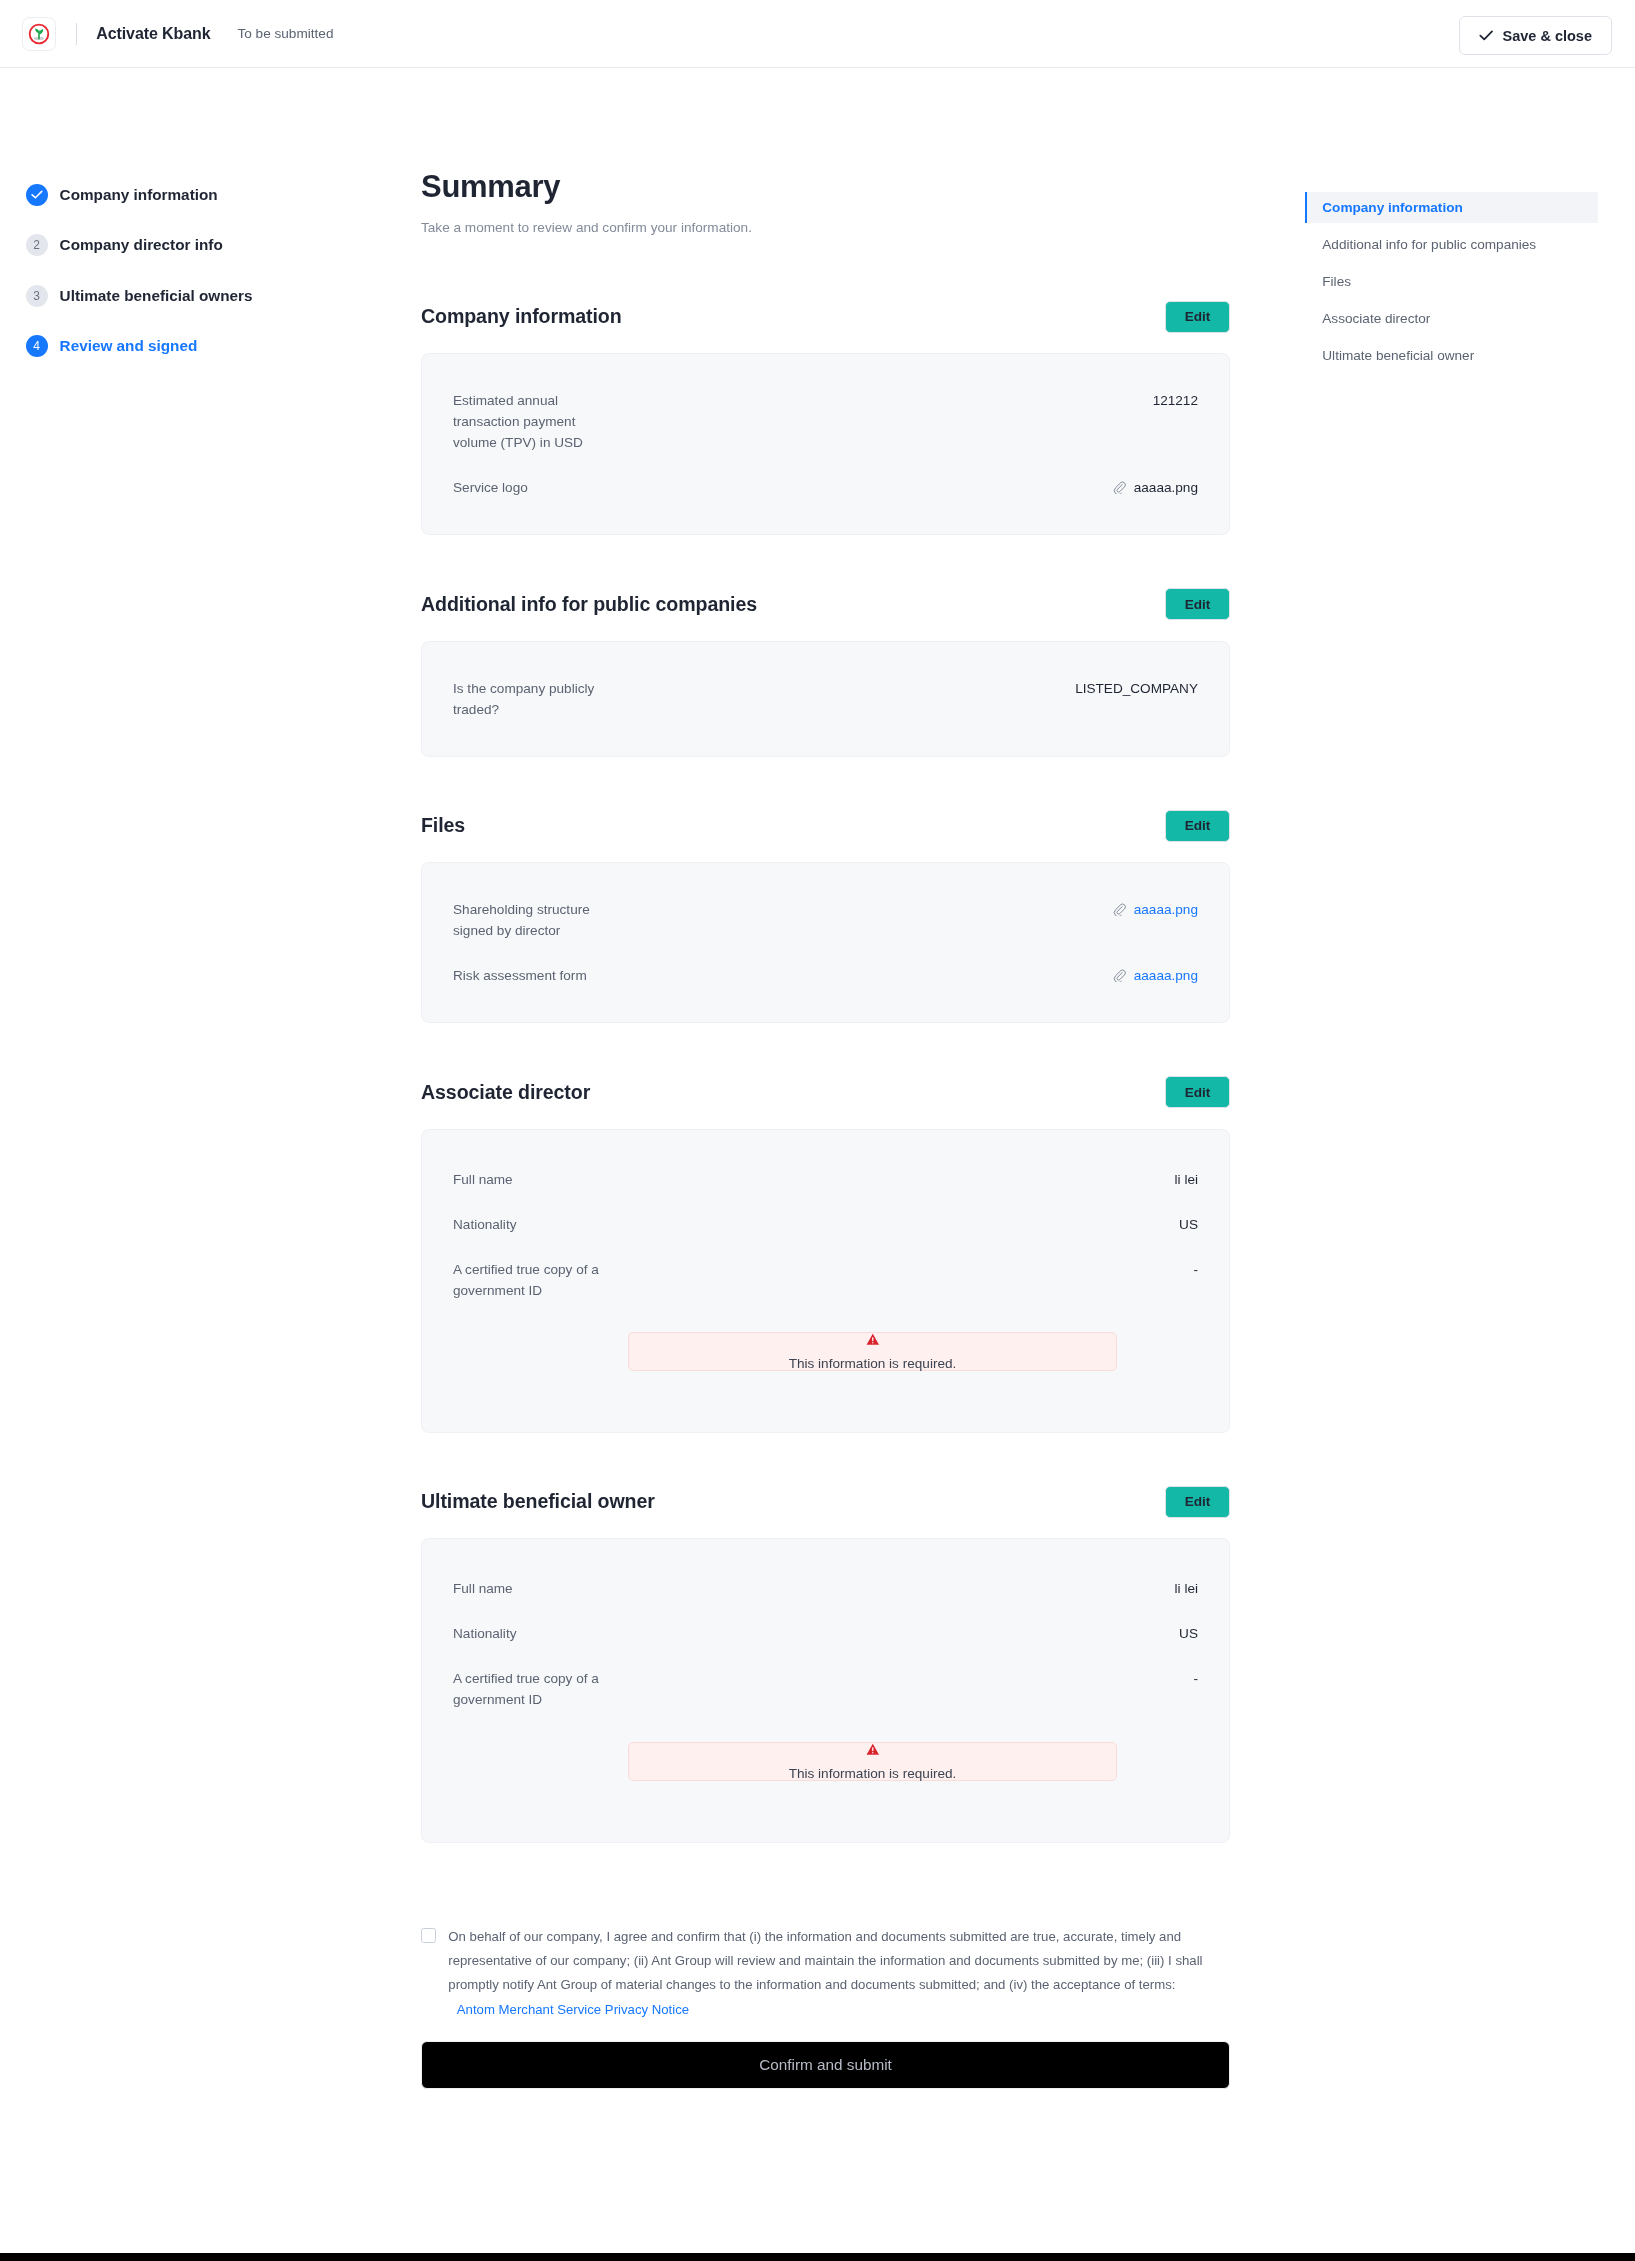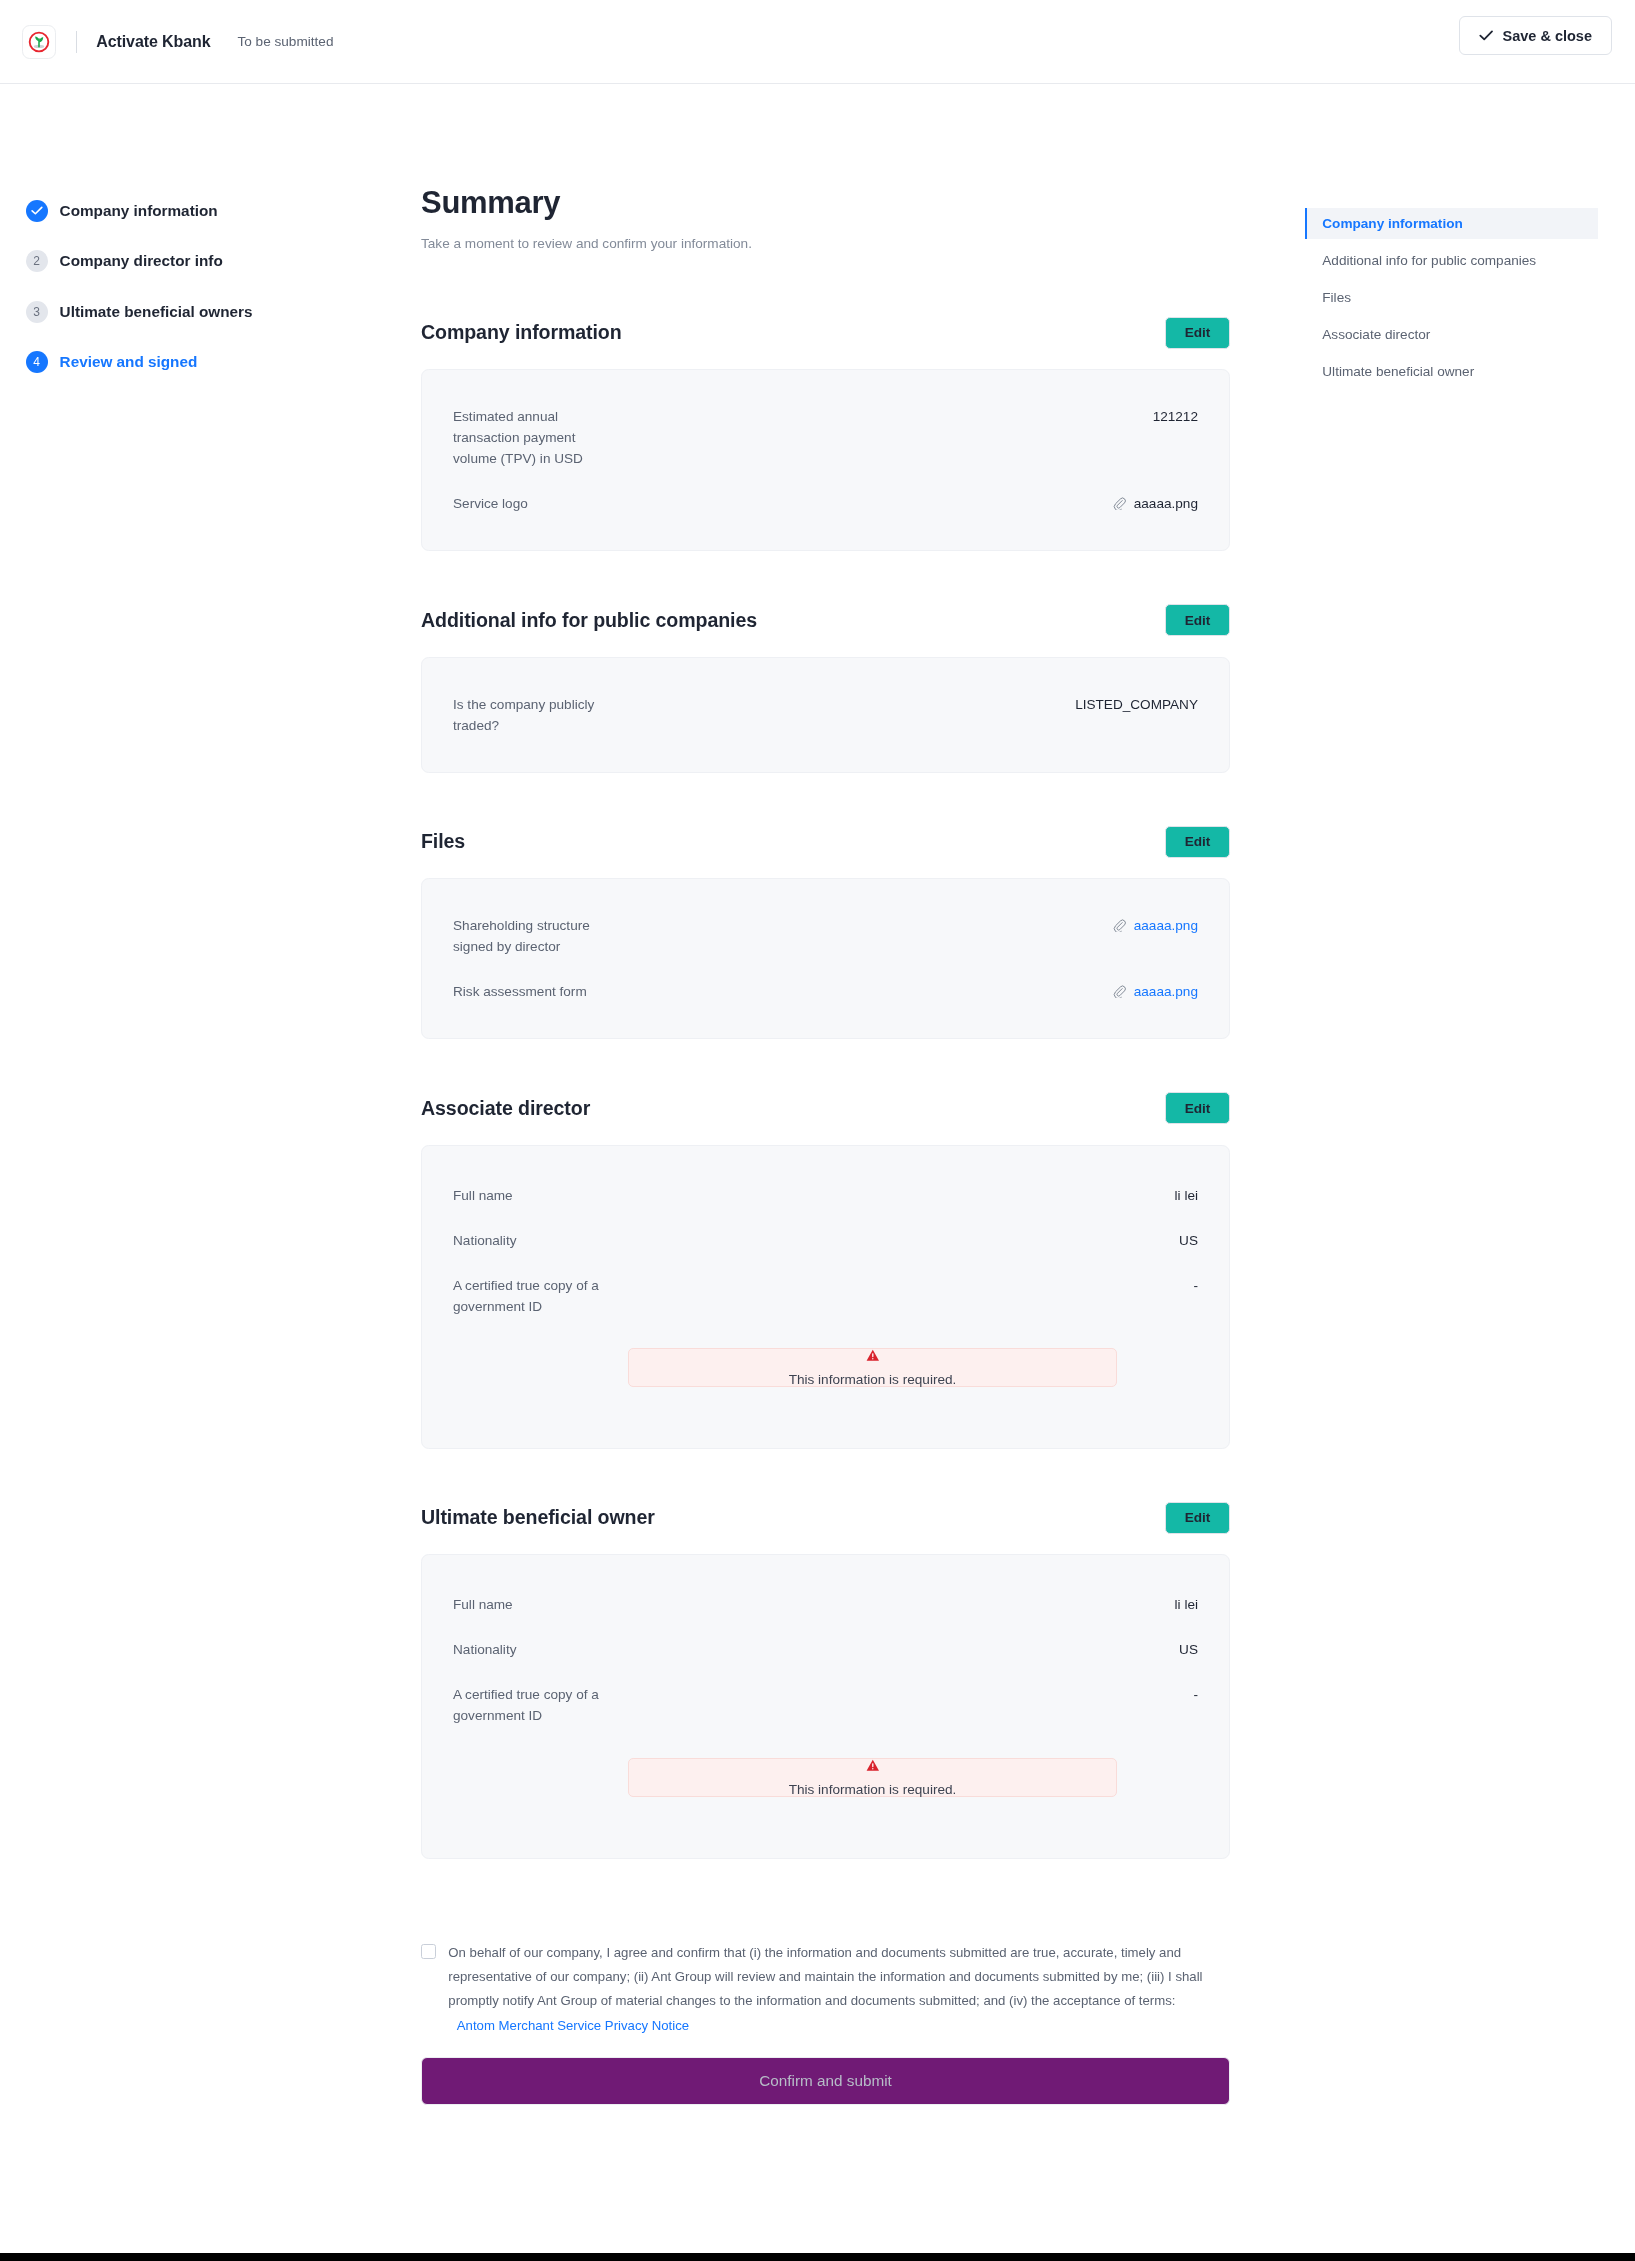--- a/index.html
+++ b/index.html
@@ -9,21 +9,21 @@
     height: 2261px;
     background: #ffffff;
     font-family: "Liberation Sans", sans-serif;
     color: #1f2533;
     position: relative;
     overflow: hidden;
   }
 
   
   .topbar {
-    height: 84px;
+    height: 68px;
     width: 100%;
     background: #ffffff;
     border-bottom: 0.9px solid #e8eaee;
     display: flex;
     align-items: center;
     padding: 0 22px 0 22px;
     position: relative;
   }
   .logo-box {
     width: 34px; height: 34px;
@@ -234,21 +234,21 @@
     margin-left: 8.5px;
     color: #1677ff;
     text-decoration: none;
     font-size: 13.2px;
     cursor: pointer;
   }
   .submit-btn {
     margin-top: 19px;
     width: 100%;
     height: 48px;
-    background: #701a75;
+    background: #000000;
     border: 0.9px solid #eceef2;
     border-radius: 6px;
     color: #b6bcc7;
     font-size: 15.3px;
     font-family: "Liberation Sans", sans-serif;
     cursor: not-allowed;
   }
 
   
   .toc {

